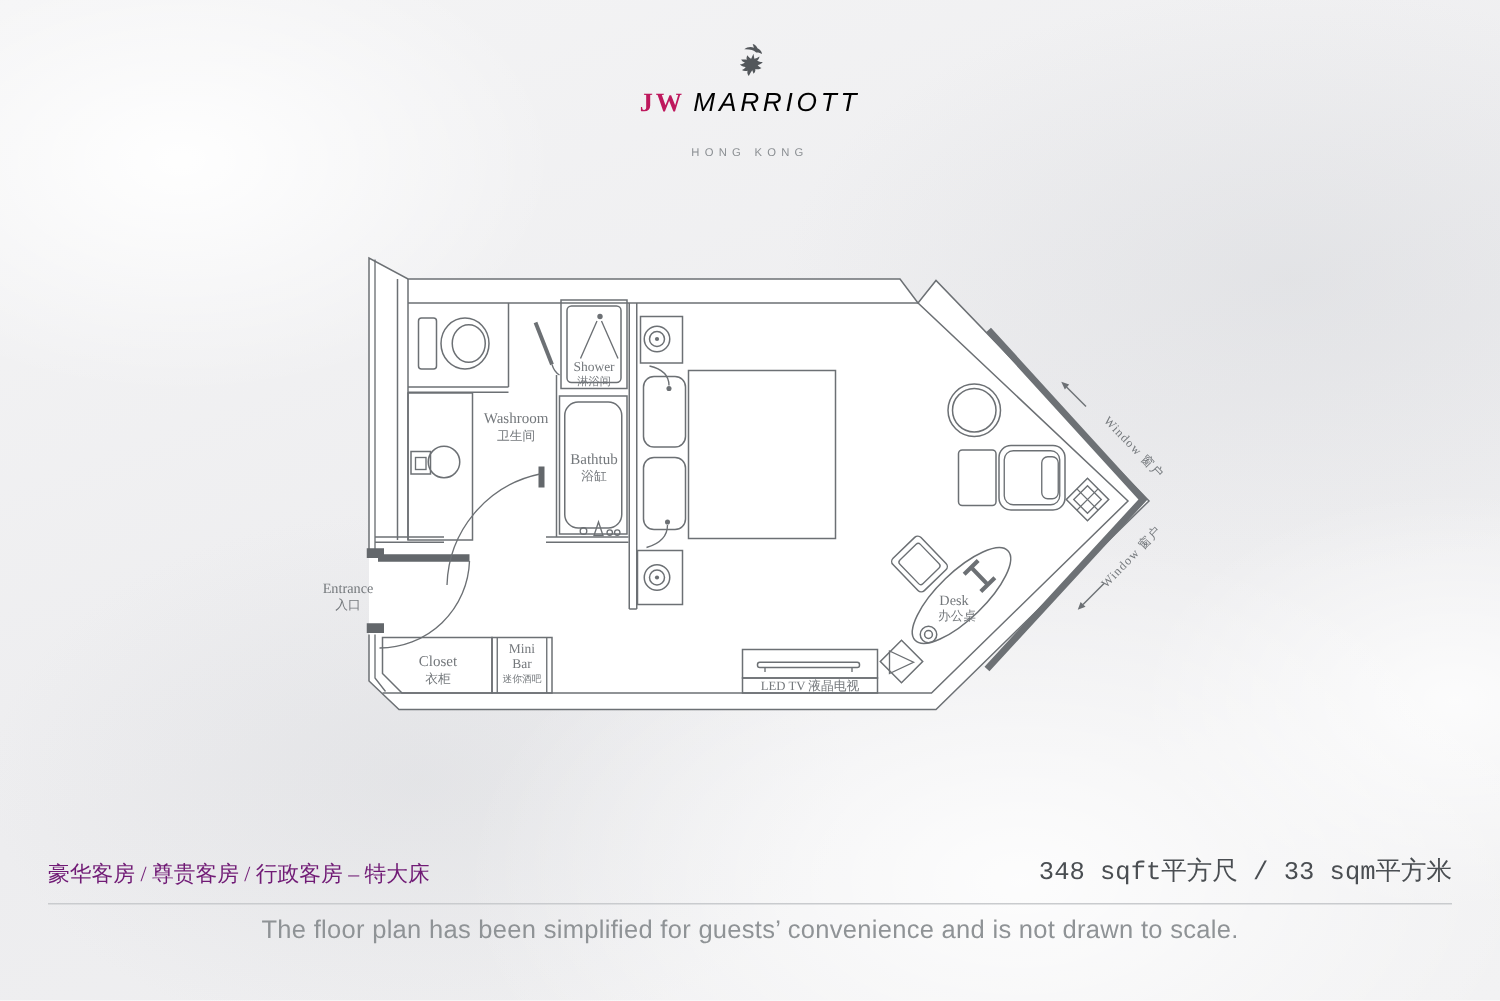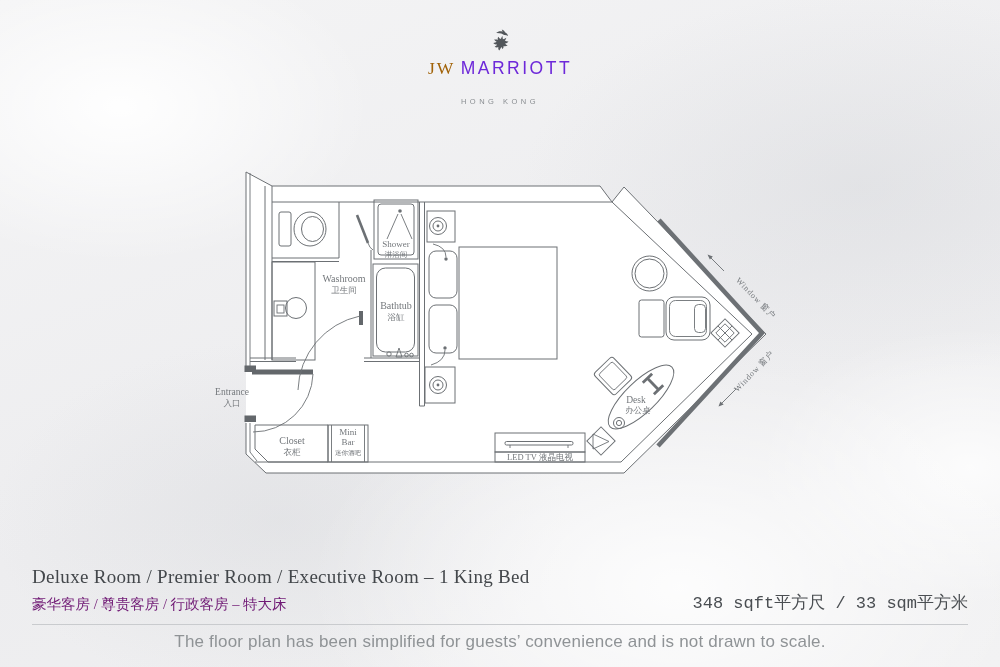--- a/index.html
+++ b/index.html
@@ -10,22 +10,22 @@
       radial-gradient(420px 260px at 12% 16%, rgba(255,255,255,.95), rgba(255,255,255,0) 60%),
       radial-gradient(520px 300px at 86% 28%, rgba(209,211,215,.40), rgba(209,211,215,0) 65%),
       radial-gradient(620px 380px at 68% 88%, rgba(255,255,255,.85), rgba(255,255,255,0) 60%),
       radial-gradient(480px 300px at 28% 78%, rgba(206,208,212,.32), rgba(206,208,212,0) 60%),
       radial-gradient(300px 200px at 97% 70%, rgba(255,255,255,.8), rgba(255,255,255,0) 70%),
       linear-gradient(160deg,#f4f4f5 0%,#ededef 55%,#f1f1f2 100%);
   }
   .hdr{position:absolute;top:28px;left:0;width:100%;text-align:center;color:#54585c;}
   .hdr .griffin{display:block;margin:0 auto 6px auto;}
   .brandline{font-size:17.5px;letter-spacing:2px;color:#54585c;}
-  .brandline .jw{font-family:"Liberation Serif","DejaVu Serif",serif;font-weight:400;color:#a16207;}
-  .brandline .marriott{font-family:"Liberation Sans","DejaVu Sans",sans-serif;font-weight:400;color:#6d28d9;letter-spacing:2.5px;}
+  .brandline .jw{font-family:"Liberation Serif","DejaVu Serif",serif;font-weight:700;color:#be185d;}
+  .brandline .marriott{font-family:"Liberation Sans","DejaVu Sans",sans-serif;font-weight:400;color:#000000;letter-spacing:2.5px;font-style:italic;}
   .subbrand{margin-top:18px;font-size:7.5px;letter-spacing:3.5px;color:#8a8e92;}
   svg.plan{position:absolute;left:0;top:0;}
   svg .w{fill:none;stroke:#6c7074;stroke-width:1;}
   svg .thin{fill:none;stroke:#6c7074;stroke-width:.9;}
   svg .band{fill:none;stroke:#6d7175;stroke-width:4.5;}
   svg .darkfill{fill:#63676b;stroke:none;}
   svg .dot{fill:#6c7074;stroke:none;}
   svg text{font-family:"Liberation Serif","DejaVu Serif",serif;fill:#74787c;text-anchor:middle;}
   .ftr{position:absolute;left:32px;right:32px;top:566px;}
   .ftr-row{display:flex;justify-content:space-between;align-items:flex-end;}
@@ -207,20 +207,19 @@
   <text x="348" y="445" font-size="9">Bar</text>
   <text x="348" y="454.5" font-size="6.5">迷你酒吧</text>
   <text x="636" y="403" font-size="9.5">Desk</text>
   <text x="638" y="413" font-size="8.5">办公桌</text>
   <text x="540" y="460" font-size="8.5">LED TV 液晶电视</text>
 </svg>
 
 <div class="ftr">
   <div class="ftr-row">
     <div>
-      <div class="t-en">Deluxe Room / Premier Room / Executive Room – 1 King Bed</div>
       <div class="t-zh">豪华客房 / 尊贵客房 / 行政客房 – 特大床</div>
     </div>
     <div class="t-area">348 sqft平方尺 / 33 sqm平方米</div>
   </div>
   <hr class="divider">
   <div class="d-en">The floor plan has been simplified for guests’ convenience and is not drawn to scale.</div>
 </div>
 
 </body></html>

